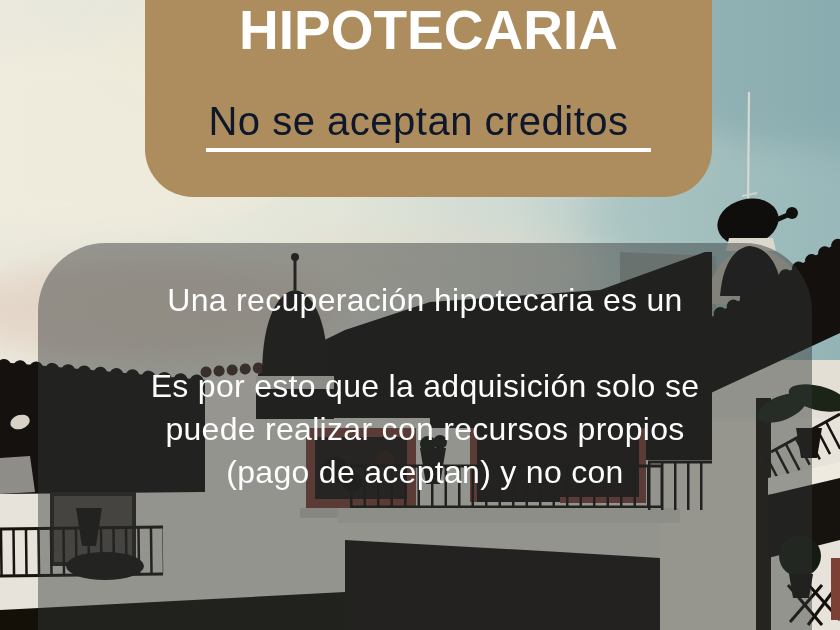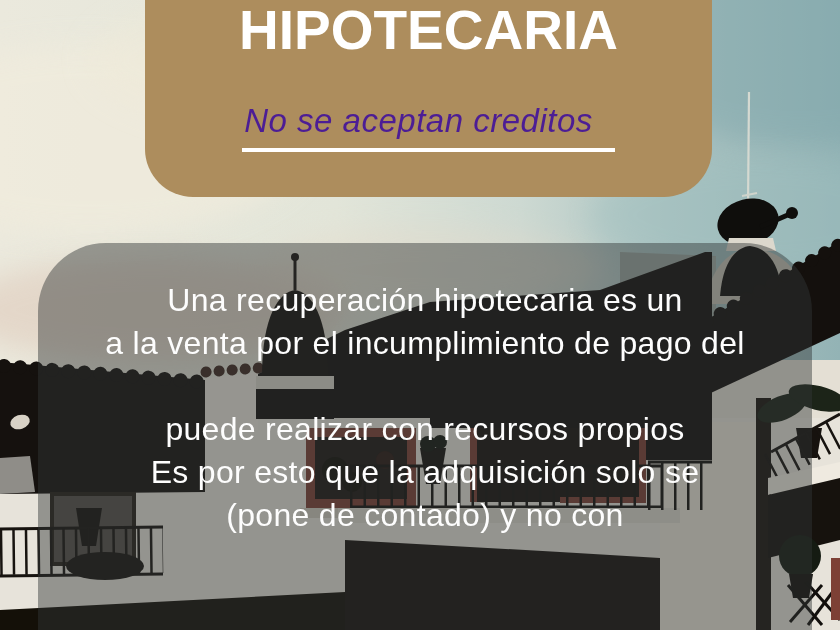--- a/index.html
+++ b/index.html
@@ -15,23 +15,23 @@
     background:#ad8d5d;border-radius:48px;
     box-sizing:border-box;padding-top:50px;
     display:flex;flex-direction:column;align-items:center;
   }
   .title{
     color:#fff;font-weight:700;font-size:55px;line-height:58px;
     letter-spacing:0px;margin-top:1px;white-space:nowrap;
   }
   .subtitle-wrap{margin-top:40px;text-align:center;}
   .subtitle{
-    display:inline-block;color:#4c1d95;font-size:33px;line-height:44px;
+    display:inline-block;color:#0f172a;font-size:40px;line-height:44px;
     letter-spacing:.5px;white-space:nowrap;
-    border-bottom:4px solid #fff;padding:0 22px 5px 2px;font-style:italic;
+    border-bottom:4px solid #fff;padding:0 22px 5px 2px;
   }
   
   .body-card{
     position:absolute;left:38px;top:243px;width:774px;height:420px;
     background:rgba(50,55,54,0.46);
     border-radius:68px 68px 0 0;
     box-sizing:border-box;padding-top:36px;
     text-align:center;
   }
   .para{margin:0 0 43px 0;}
@@ -187,22 +187,21 @@
   <div class="title-card">
     <div class="title">HIPOTECARIA</div>
     <div class="subtitle-wrap">
       <span class="subtitle">No se aceptan creditos</span>
     </div>
   </div>
 
   <div class="body-card">
     <div class="para">
       <div class="line">Una recuperación hipotecaria es un</div>
-      <div class="line">a la venta por el incumplimiento de pago del</div>
     </div>
     <div class="para">
+      <div class="line">Es por esto que la adquisición solo se</div>
       <div class="line">puede realizar con recursos propios</div>
-      <div class="line">Es por esto que la adquisición solo se</div>
-      <div class="line">(pone de contado) y no con</div>
+      <div class="line">(pago de aceptan) y no con</div>
     </div>
   </div>
 
 </div>
 
 </body></html>

